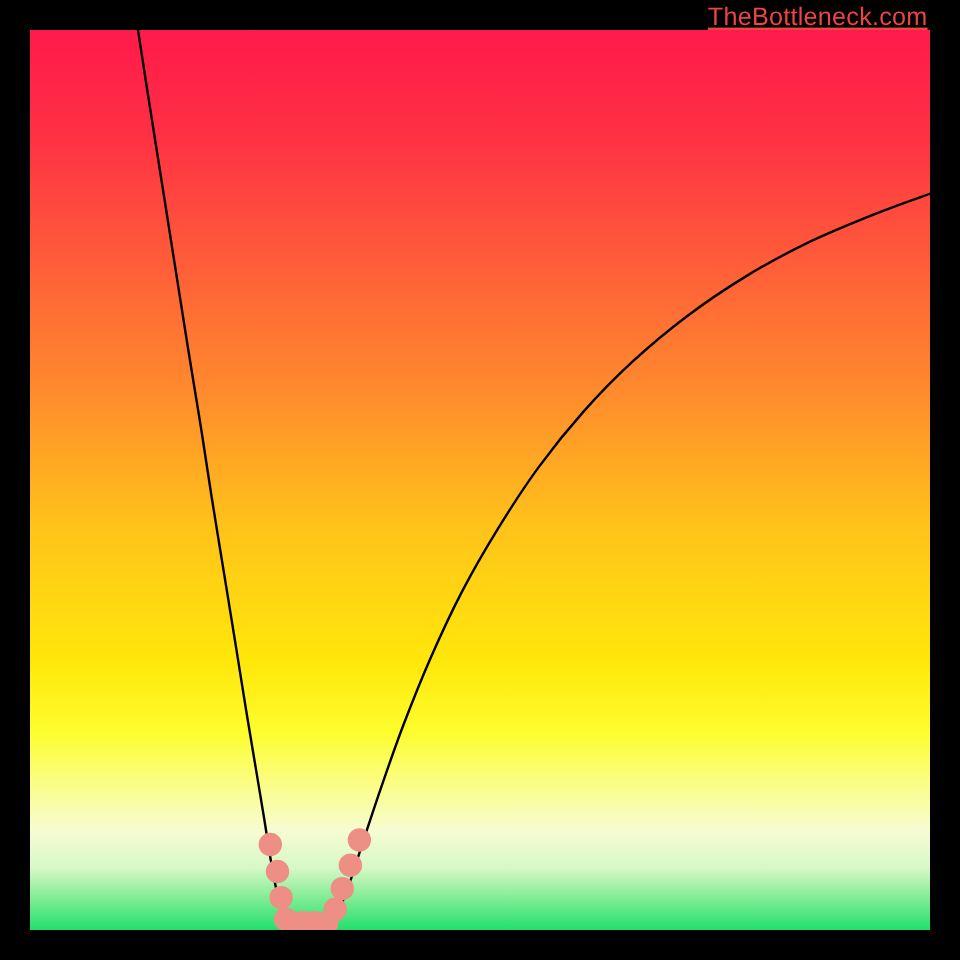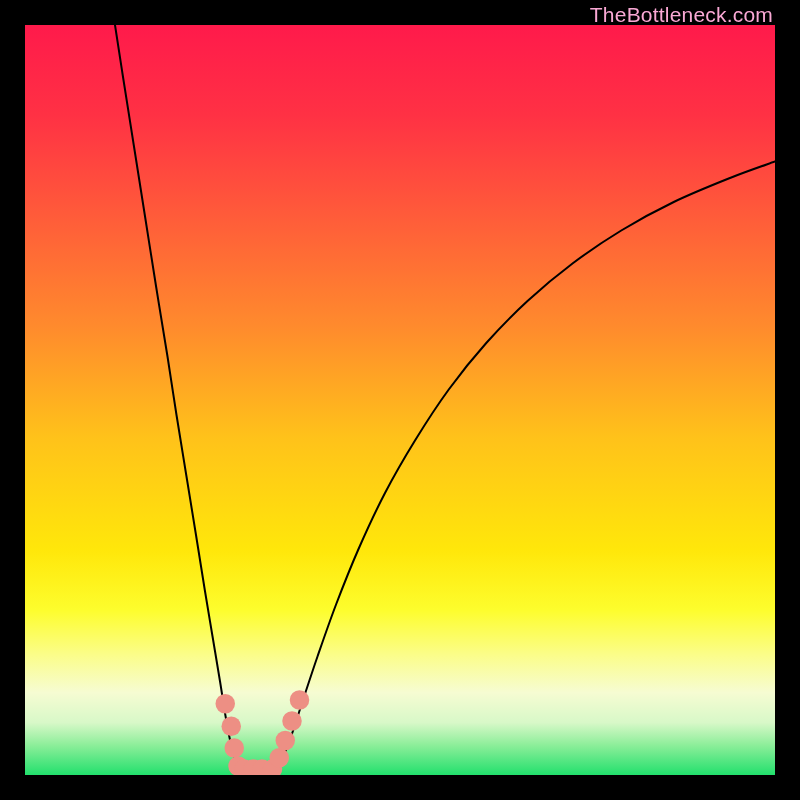--- a/index.html
+++ b/index.html
@@ -25,23 +25,24 @@
     top: 0;
     width: 750px;
     height: 750px;
   }
   .watermark {
     position: absolute;
     top: 3px;
     right: 27px;
     font-size: 21px;
     font-weight: 500;
-    color: #f9a8d4;
+    color: #ef4444;
     letter-spacing: 0.2px;
     font-family: Arial, Helvetica, sans-serif;
+    text-decoration: underline;
   }
   svg {
     display: block;
   }
 </style>
 </head>
 <body>
 
 <div class="frame">
   <svg class="plot-area" width="750" height="750" viewBox="0 0 750 750" preserveAspectRatio="none">

